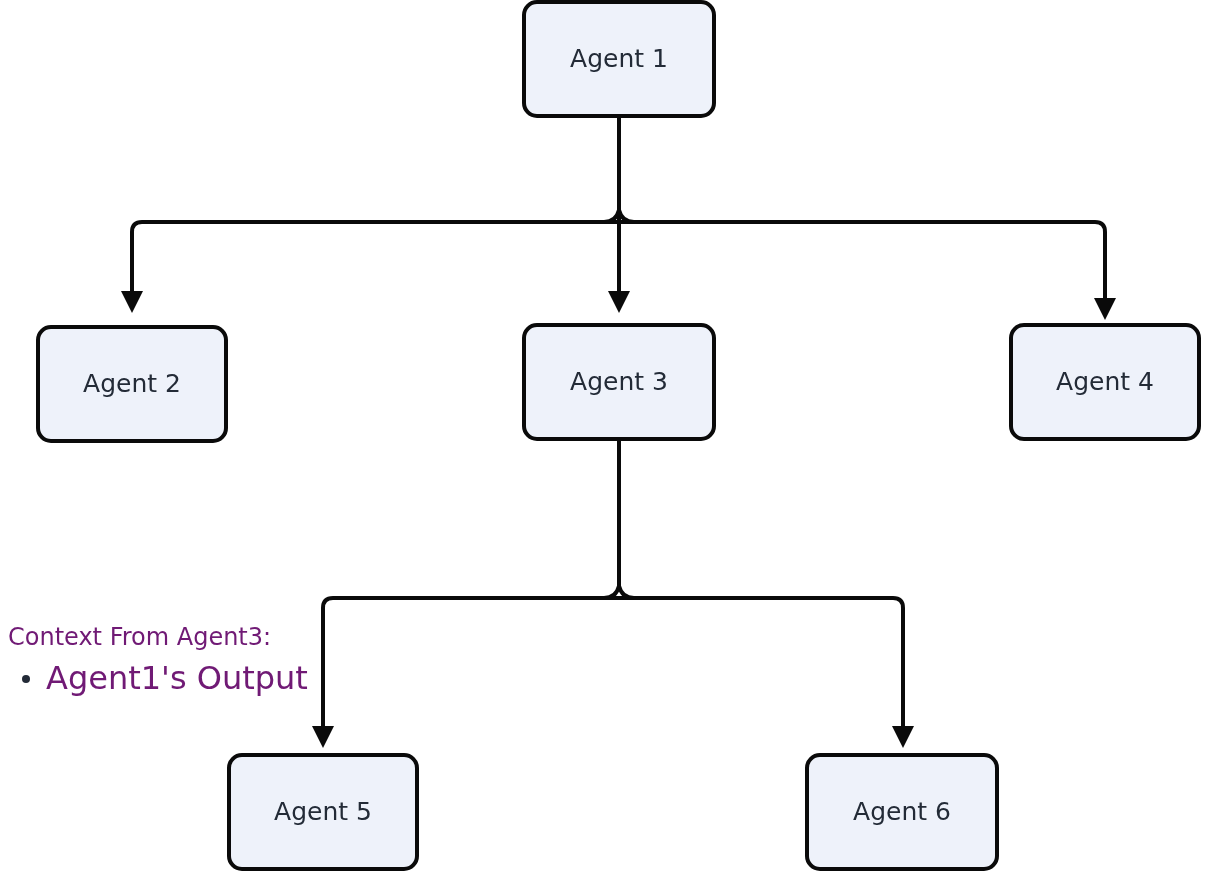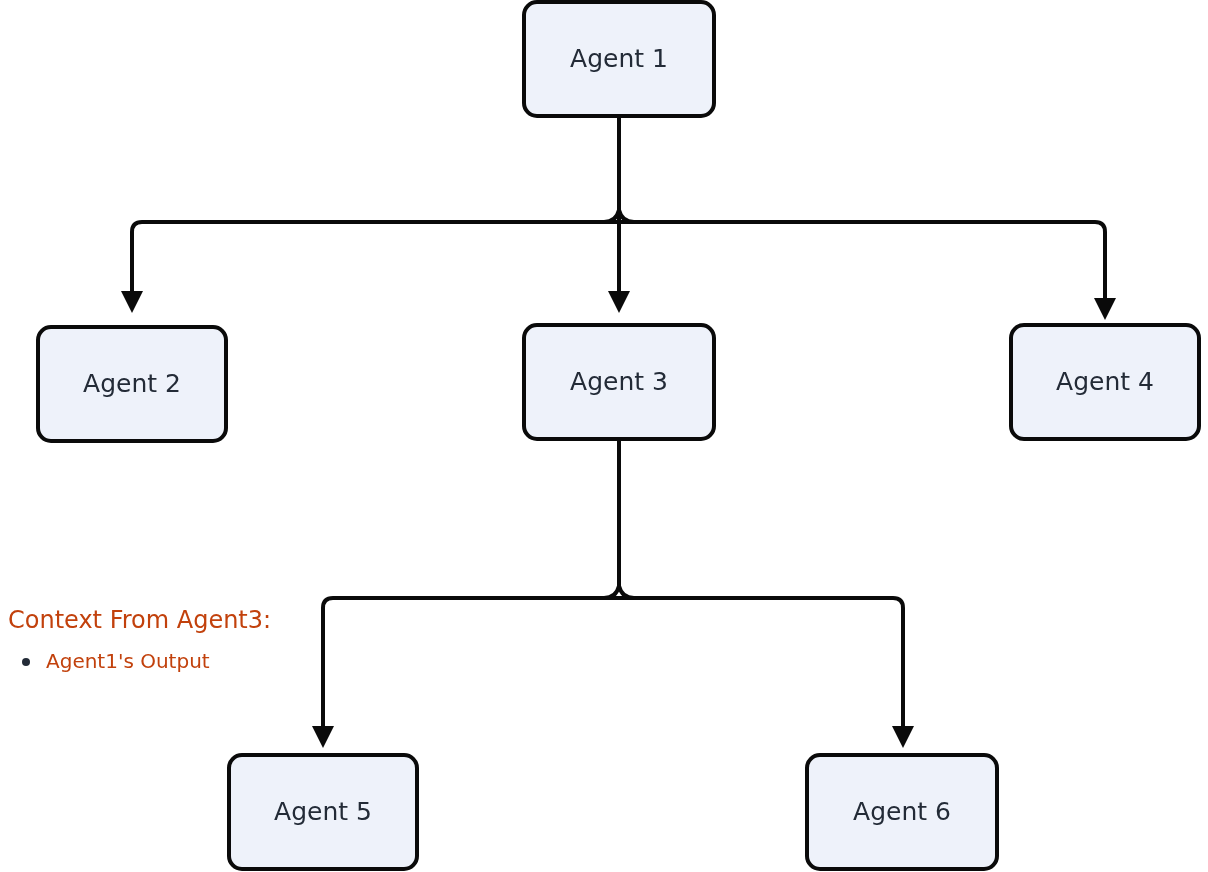--- a/index.html
+++ b/index.html
@@ -48,37 +48,37 @@
     stroke-linecap: butt;
     stroke-linejoin: round;
   }
   .arrow-head {
     fill: #0a0a0a;
     stroke: none;
   }
   .annotation {
     position: absolute;
     left: 8px;
-    top: 603px;
+    top: 620px;
     width: 330px;
-    color: #c2410c;
+    color: #701a75;
     font-family: "DejaVu Sans", "Liberation Sans", sans-serif;
   }
   .annotation-title {
     font-size: 24px;
     line-height: 34px;
     white-space: nowrap;
   }
   .annotation-list {
     list-style: none;
     margin: 4px 0 0 0;
     padding: 0;
   }
   .annotation-list li {
-    font-size: 20px;
+    font-size: 32px;
     line-height: 40px;
     padding-left: 38px;
     position: relative;
     white-space: nowrap;
   }
   .annotation-list li::before {
     content: "";
     position: absolute;
     left: 14px;
     top: 17px;

